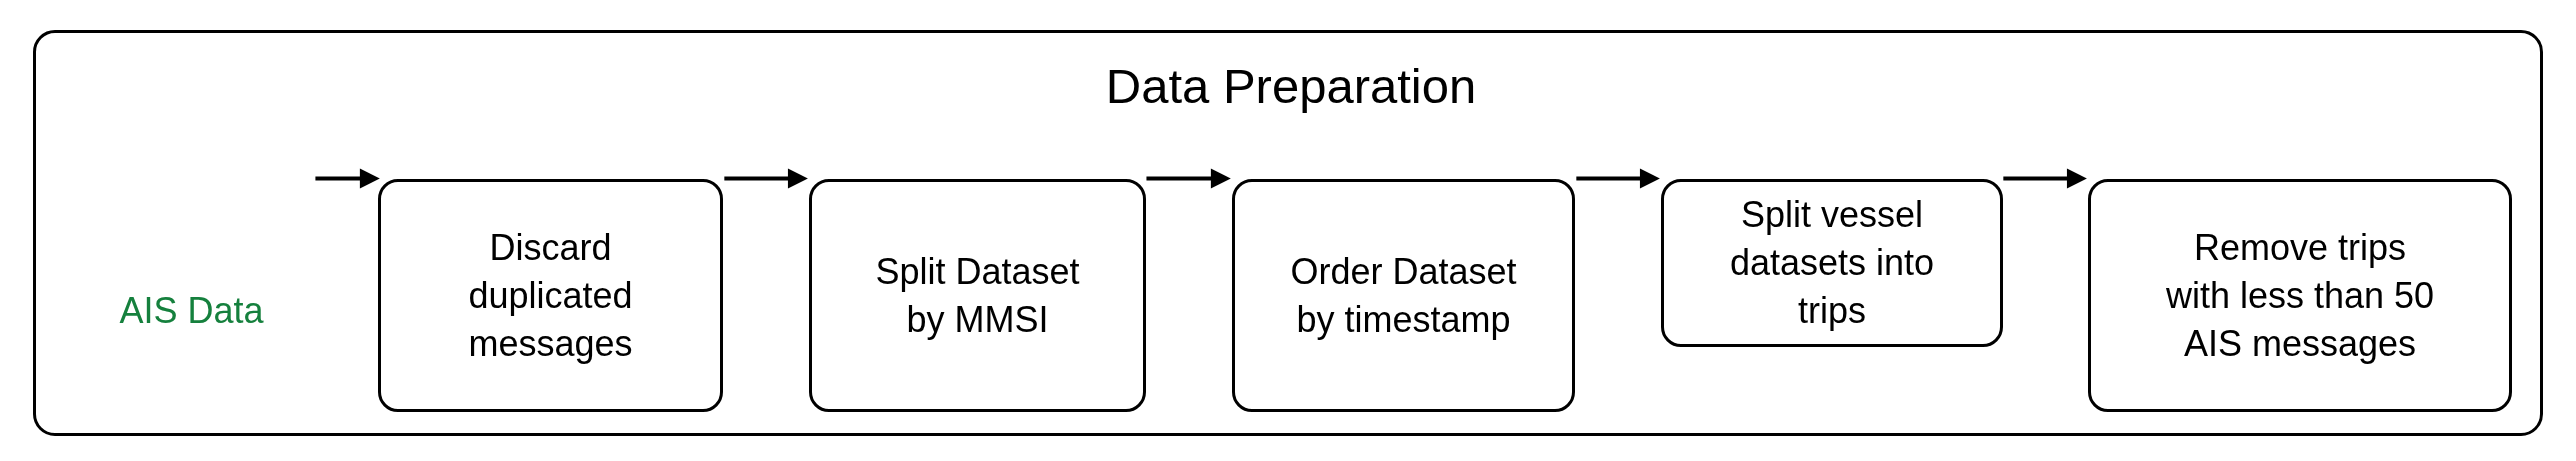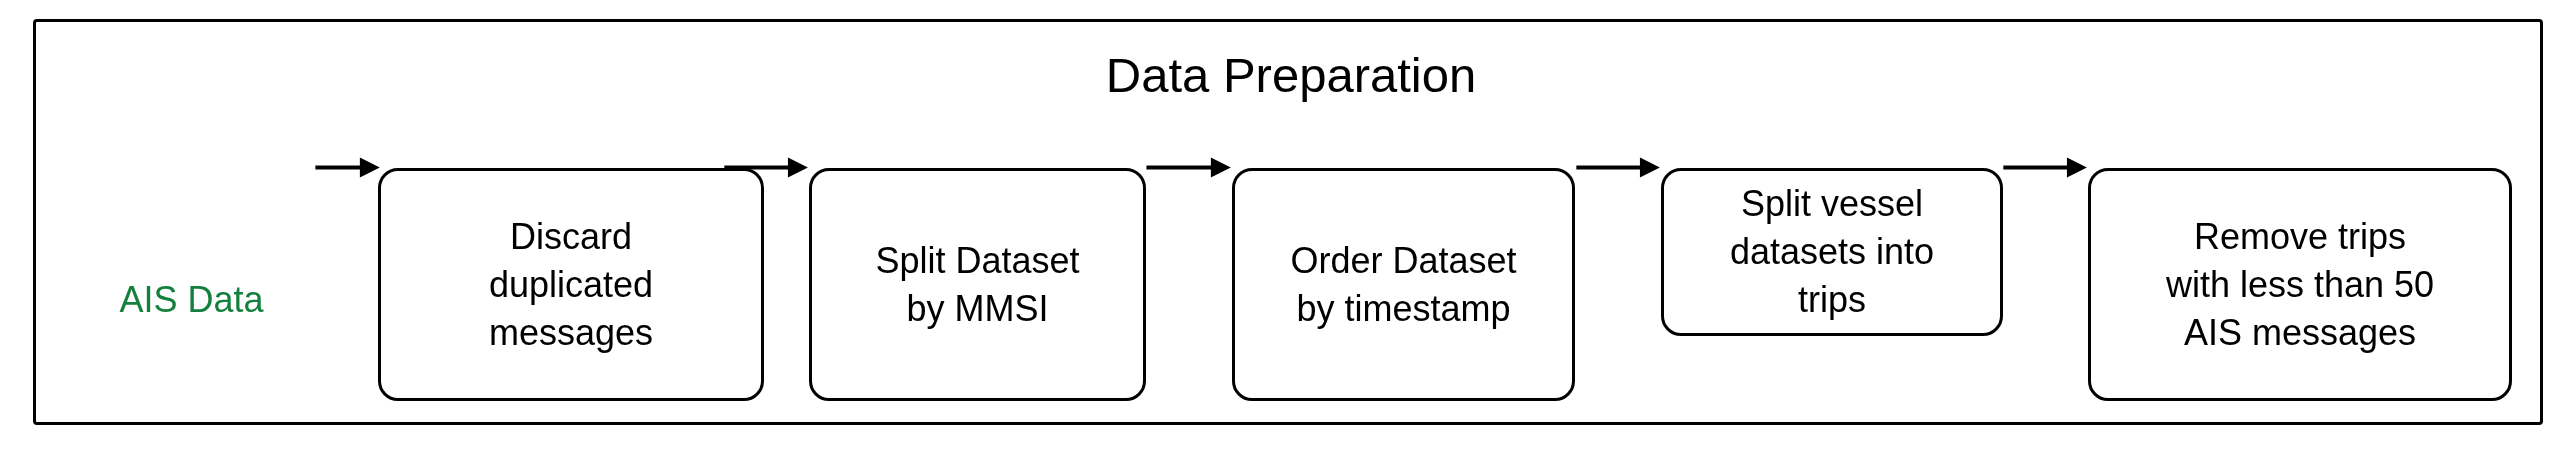--- a/index.html
+++ b/index.html
@@ -14,25 +14,25 @@
     background: #ffffff;
     overflow: hidden;
     font-family: "Liberation Sans", sans-serif;
     color: #000000;
   }
 
   
   #outer-container {
     position: absolute;
     left: 33px;
-    top: 19px;
+    top: 30px;
     width: 2510px;
     height: 406px;
     border: 3.9px solid #000000;
-    border-radius: 4px;
+    border-radius: 22px;
     box-sizing: border-box;
     background: #ffffff;
   }
 
   
   #diagram-title {
     position: absolute;
     left: 0;
     top: 26.4px;
     width: 2510px;
@@ -94,21 +94,21 @@
 
     <div class="source-label" style="left:41px; top:258px; width:229px;">AIS Data</div>
 
     <div class="arrow" style="left:279px; top:134px; width:66px;">
       <svg width="66" height="23" viewBox="0 0 85 30" aria-hidden="true">
         <line x1="0" y1="15" x2="68" y2="15" stroke="#000000" stroke-width="5"></line>
         <polygon points="84,15 58,2 58,28" fill="#000000"></polygon>
       </svg>
     </div>
 
-    <div class="process-box" style="left:342px; top:146px; width:386px; height:233px;">
+    <div class="process-box" style="left:342px; top:146px; width:345px; height:233px;">
       <div class="process-box-label">Discard
 duplicated
 messages</div>
     </div>
 
     <div class="arrow" style="left:688px; top:134px; width:85px;">
       <svg width="85" height="23" viewBox="0 0 110 30" aria-hidden="true">
         <line x1="0" y1="15" x2="93" y2="15" stroke="#000000" stroke-width="5"></line>
         <polygon points="109,15 83,2 83,28" fill="#000000"></polygon>
       </svg>

